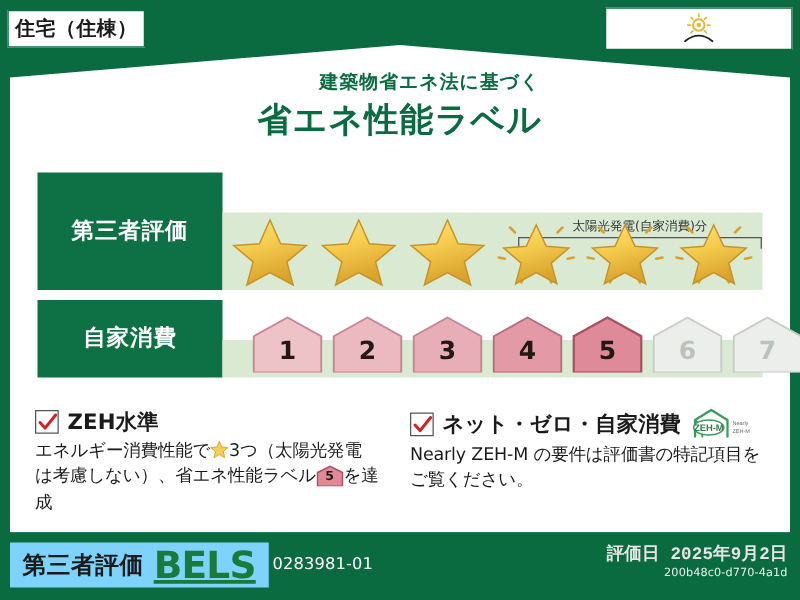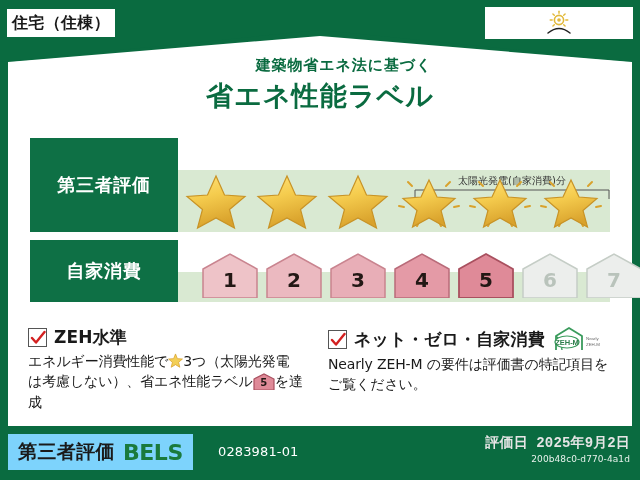--- a/index.html
+++ b/index.html
@@ -158,21 +158,21 @@
     position: absolute; left: 0; bottom: 0; width: 640px; height: 52px;
     background: #0a6b40;
   }
   .bels-box {
     position: absolute; left: 8px; top: 6px;
     height: 36px; background: #7dd3fc;
     display: flex; align-items: center; gap: 8px;
     padding: 0 10px;
   }
   .bels-jp { font-size: 19px; font-weight: bold; color: #1a1a1a; letter-spacing: .02em; }
-  .bels-logo { font-size: 22px; font-weight: bold; color: #1a7a3c; letter-spacing: -.02em; }
+  .bels-logo { font-size: 30px; font-weight: bold; color: #1a7a3c; letter-spacing: -.02em; text-decoration: underline; }
   .bels-no {
     position: absolute; left: 218px; top: 16px;
     font-size: 13px; color: #ffffff; letter-spacing: .01em;
   }
   .eval-date {
     position: absolute; right: 10px; top: 6px;
     font-size: 14px; font-weight: bold; color: #e5e5e5; letter-spacing: .01em; font-family: Liberation Mono, monospace;
   }
   .eval-hash {
     position: absolute; right: 10px; top: 26px;

